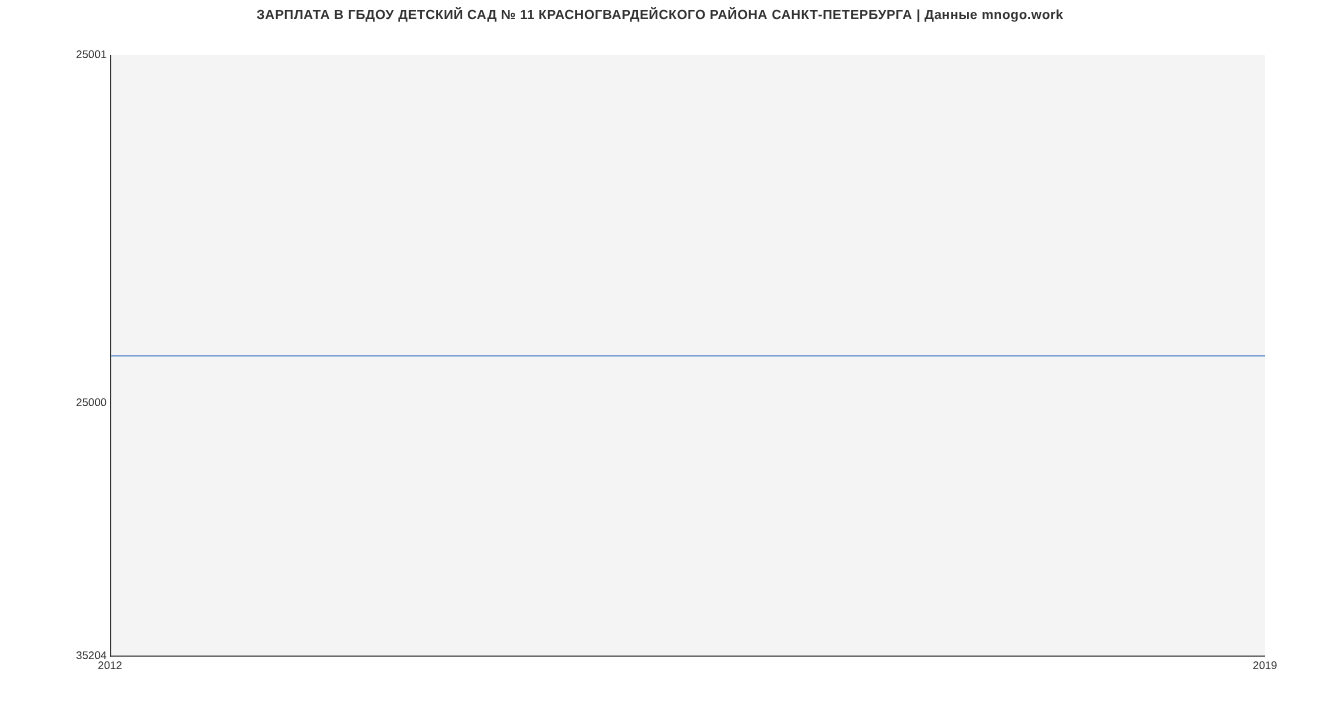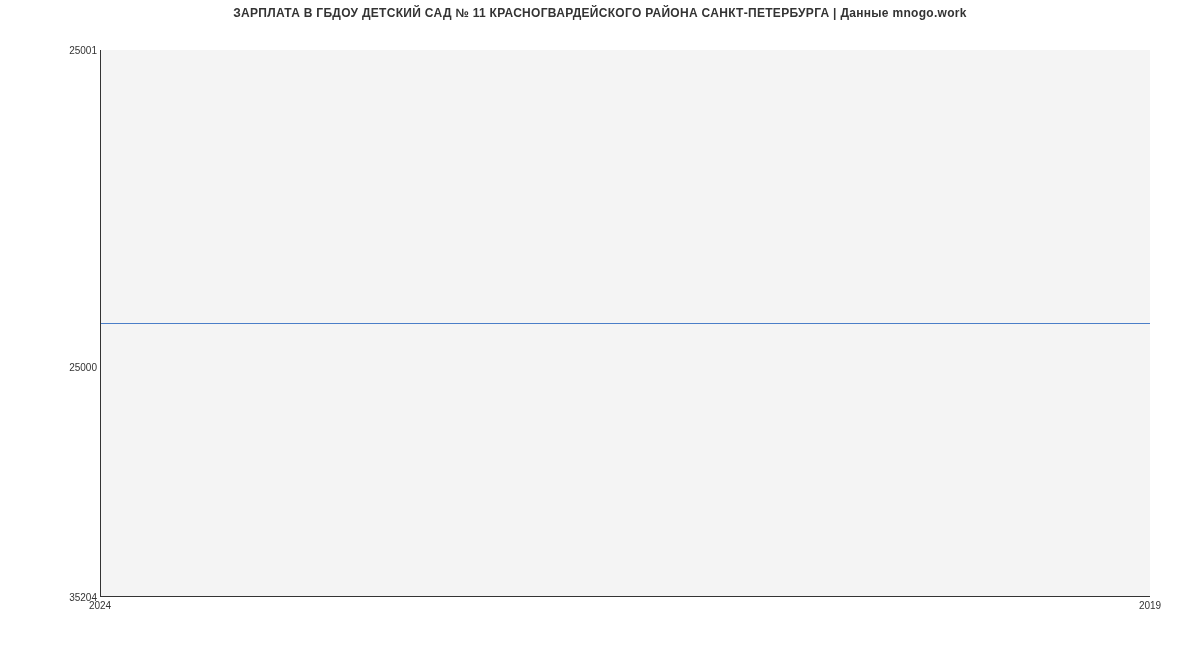--- a/index.html
+++ b/index.html
@@ -66,21 +66,21 @@
 <body>
 
 <div class="chart-wrap">
 
   <div class="title">ЗАРПЛАТА В ГБДОУ ДЕТСКИЙ САД № 11 КРАСНОГВАРДЕЙСКОГО РАЙОНА САНКТ-ПЕТЕРБУРГА | Данные mnogo.work</div>
 
   <div class="y-tick" style="top:597px;">35204</div>
   <div class="y-tick" style="top:323px;margin-top:44px;">25000</div>
   <div class="y-tick" style="top:50px;">25001</div>
 
-  <div class="x-tick" style="left:100px;">2024</div>
+  <div class="x-tick" style="left:100px;">2012</div>
   <div class="x-tick" style="left:1150px;">2019</div>
 
   <div class="plot-area">
 
     <div class="data-line" style="top:273px;"></div>
   </div>
 
 </div>
 
 </body></html>

